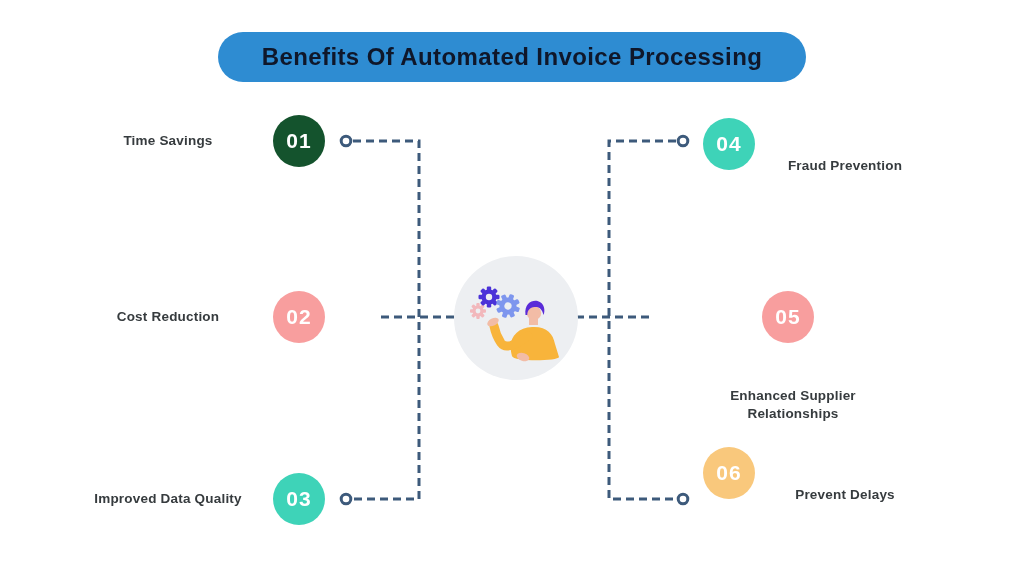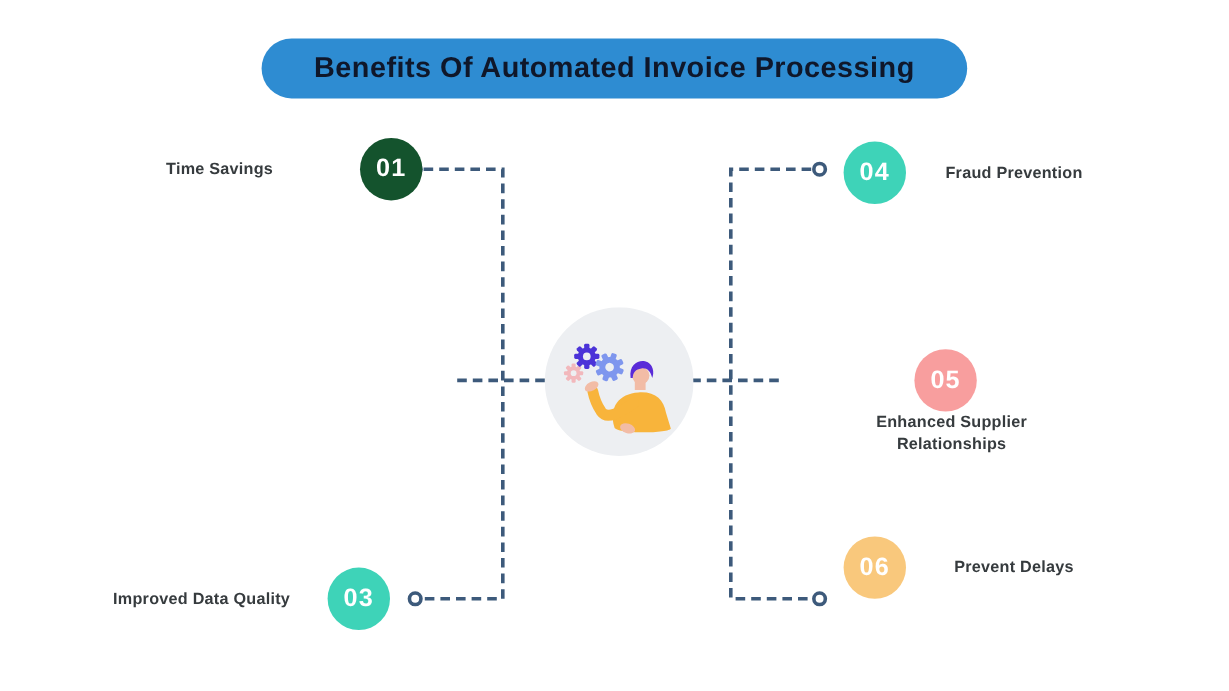--- a/index.html
+++ b/index.html
@@ -39,32 +39,32 @@
   }
   .item .label {
     font-size: 13.5px;
     font-weight: bold;
     color: #363B3E;
     text-align: center;
     line-height: 1.35;
     letter-spacing: 0.2px;
   }
   .item.left .label { width: 180px; margin-right: 15px; }
-  .item.right .label { width: 160px; margin-left: 10px; }
+  .item.right .label { width: 160px; margin-left: 10px; margin-top: 44px; }
   .badge {
     flex: 0 0 52px;
     width: 52px; height: 52px;
     border-radius: 50%;
     display: flex; align-items: center; justify-content: center;
     color: #ffffff;
     font-size: 21px;
     font-weight: bold;
     letter-spacing: 1px;
   }
-  #item-1 { left: 93px;  top: 115px; gap: 12px; }
+  #item-1 { left: 78px;  top: 115px; }
   #item-2 { left: 78px;  top: 291px; }
   #item-3 { left: 78px;  top: 473px; }
   #item-4 { left: 703px; top: 118px; }
   #item-5 { left: 703px; top: 291px; flex-direction: column; }
   #item-6 { left: 703px; top: 447px; }
 </style>
 </head>
 <body>
 
 <div class="canvas">
@@ -131,20 +131,24 @@
       <ellipse cx="69" cy="101" rx="6.5" ry="4" transform="rotate(18 69 101)" fill="#F2BCA6"></ellipse>
       <circle cx="80" cy="57" r="7.2" fill="#F2BCA6"></circle>
       <path d="M71.5 59 C 70 47.5 78 43.8 83.5 45 C 90.5 46.8 91.5 54.5 89.5 59 C 88.2 53 85 50.4 80.5 51 C 75.8 51.6 73.4 54.3 73.3 59 Z" fill="#5A2BD8"></path>
     </g>
   </svg>
 
   <div id="item-1" class="item left">
     <div class="label">Time Savings</div>
     <div class="badge" style="background: #14532d;">01</div>
   </div>
+  <div id="item-2" class="item left">
+    <div class="label">Cost Reduction</div>
+    <div class="badge" style="background: rgb(248, 158, 158);">02</div>
+  </div>
   <div id="item-3" class="item left">
     <div class="label">Improved Data Quality</div>
     <div class="badge" style="background: rgb(62, 211, 184);">03</div>
   </div>
 
   <div id="item-4" class="item right">
     <div class="badge" style="background: rgb(62, 211, 184);">04</div>
     <div class="label">Fraud Prevention</div>
   </div>
   <div id="item-5" class="item right">

